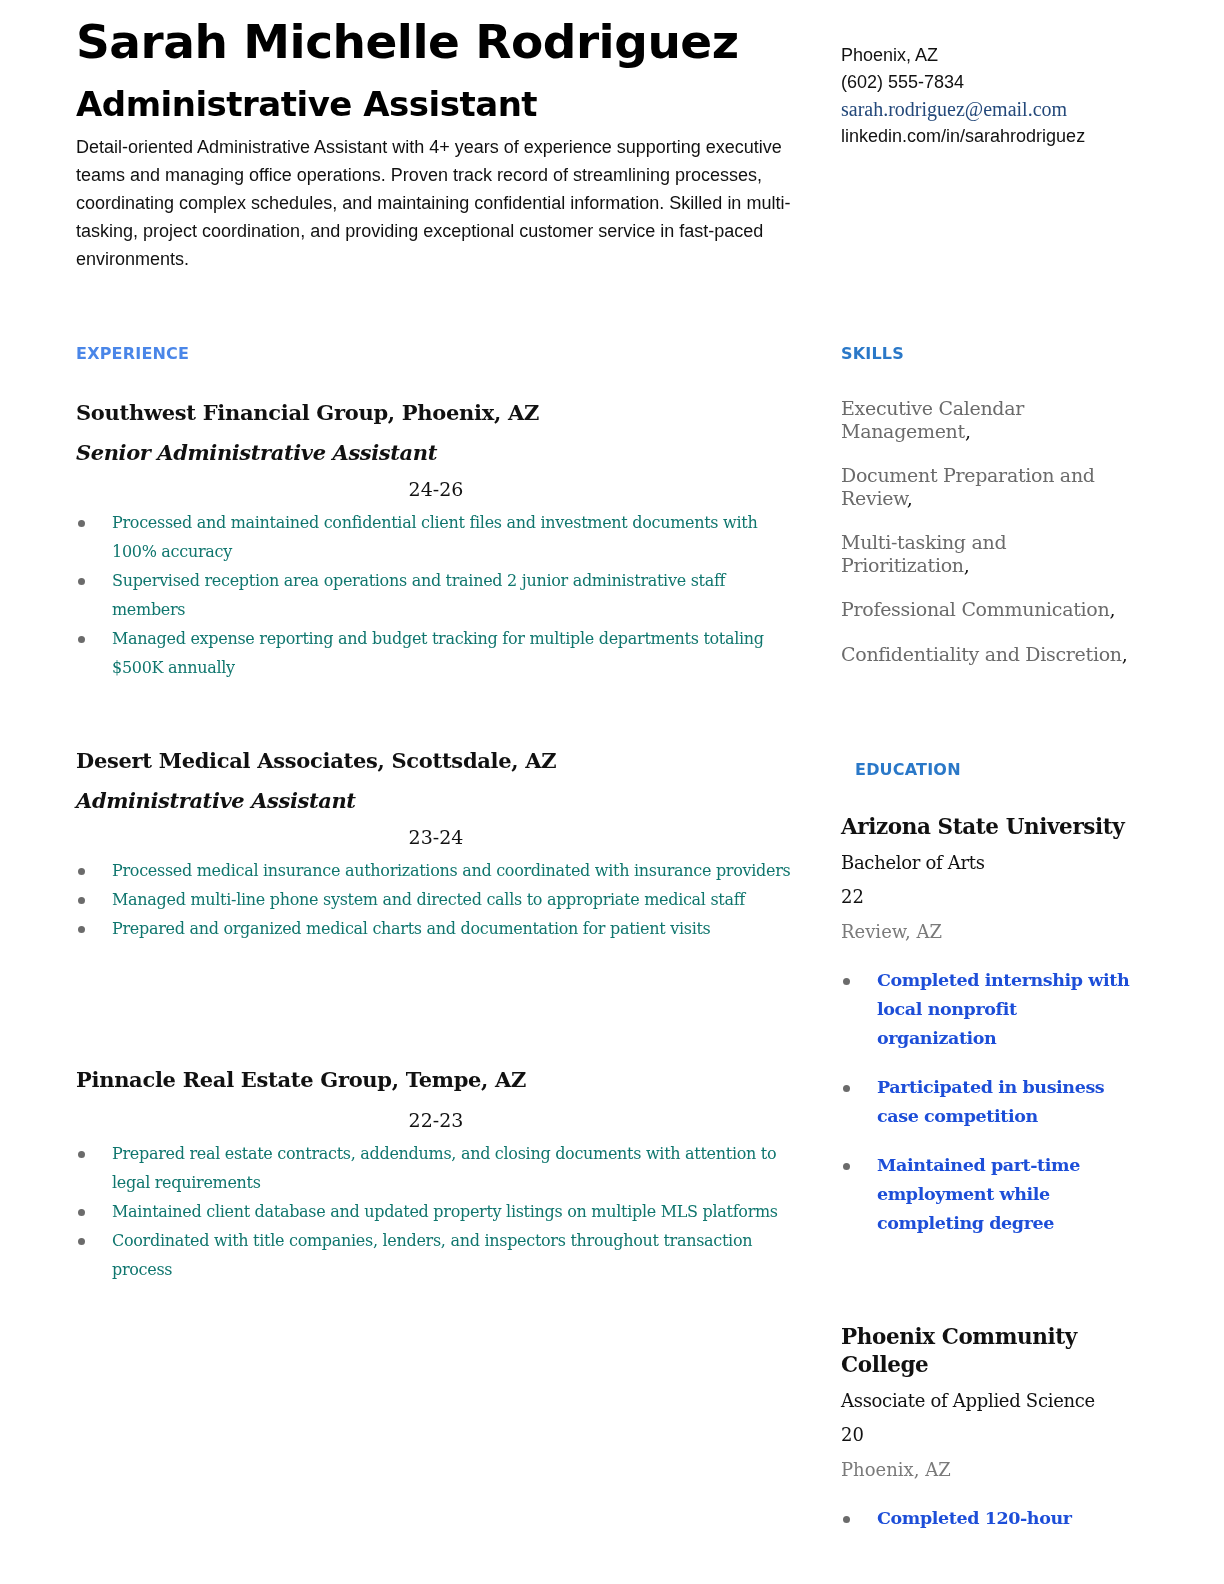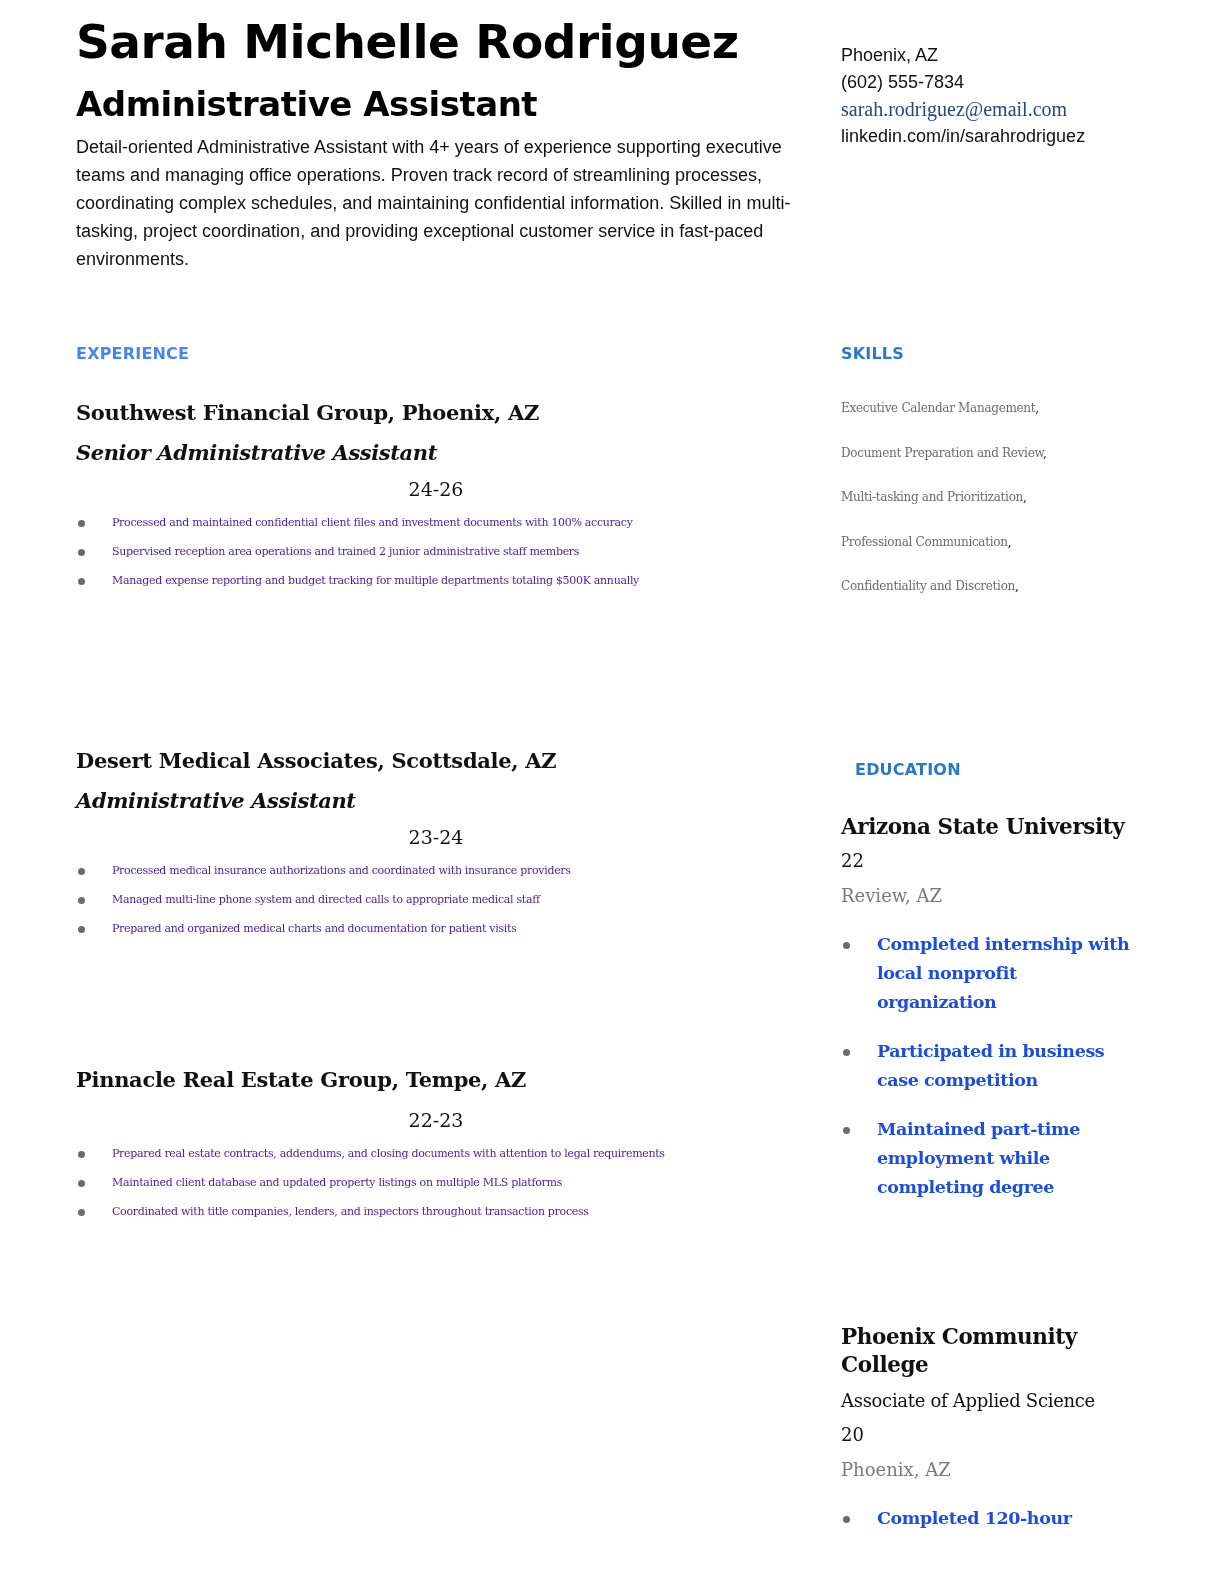--- a/index.html
+++ b/index.html
@@ -45,30 +45,30 @@
       font-family: "DejaVu Serif", serif; font-style: italic; font-weight: bold; font-size: 21px;
       color: #111; height: 36px; line-height: 30px; white-space: nowrap; letter-spacing: -0.4px;
     }
     .job .dates {
       font-family: "DejaVu Serif", serif; font-size: 19px; color: #111;
       height: 34px; line-height: 30px; text-align: center;
     }
     .bullets { list-style: none; }
     .bullets li {
       position: relative; padding-left: 36px;
-      font-family: "DejaVu Serif", serif; font-size: 11px; line-height: 29px; color: #4c1d95;
+      font-family: "DejaVu Serif", serif; font-size: 16px; line-height: 29px; color: #0f766e;
       letter-spacing: -0.3px;
     }
     .bullets li .dot {
       position: absolute; left: 2px; top: 12px; width: 7px; height: 7px; border-radius: 50%; background: #6b6b6b;
     }
 
     .skills { position: absolute; left: 841px; top: 397px; width: 290px; }
     .skill {
-      font-family: "DejaVu Serif", serif; font-size: 12px; line-height: 22.5px; color: #6b6b6b;
+      font-family: "DejaVu Serif", serif; font-size: 19px; line-height: 22.5px; color: #6b6b6b;
       margin-bottom: 22px; letter-spacing: -0.3px;
     }
     .skill .comma { color: #111; }
 
     .edu { position: absolute; left: 841px; width: 290px; }
     .edu .school {
       font-family: "DejaVu Serif", serif; font-weight: bold; font-size: 21.5px; line-height: 28px; color: #111;
       letter-spacing: -0.4px;
     }
     .edu .degree {
@@ -145,20 +145,21 @@
   <div class="skill"><span>Document Preparation and Review</span><span class="comma">,</span></div>
   <div class="skill"><span>Multi-tasking and Prioritization</span><span class="comma">,</span></div>
   <div class="skill"><span>Professional Communication</span><span class="comma">,</span></div>
   <div class="skill"><span>Confidentiality and Discretion</span><span class="comma">,</span></div>
 </div>
 
 <div class="section-head edu-head">EDUCATION</div>
 
 <div class="edu" style="top:813px;">
   <div class="school">Arizona State University</div>
+  <div class="degree">Bachelor of Arts</div>
   <div class="year">22</div>
   <div class="location">Review, AZ</div>
   <ul class="ebullets">
     <li><span class="dot"></span><span>Completed internship with local nonprofit organization</span></li>
     <li><span class="dot"></span><span>Participated in business case competition</span></li>
     <li><span class="dot"></span><span>Maintained part-time employment while completing degree</span></li>
   </ul>
 </div>
 
 <div class="edu" style="top:1323px;">

